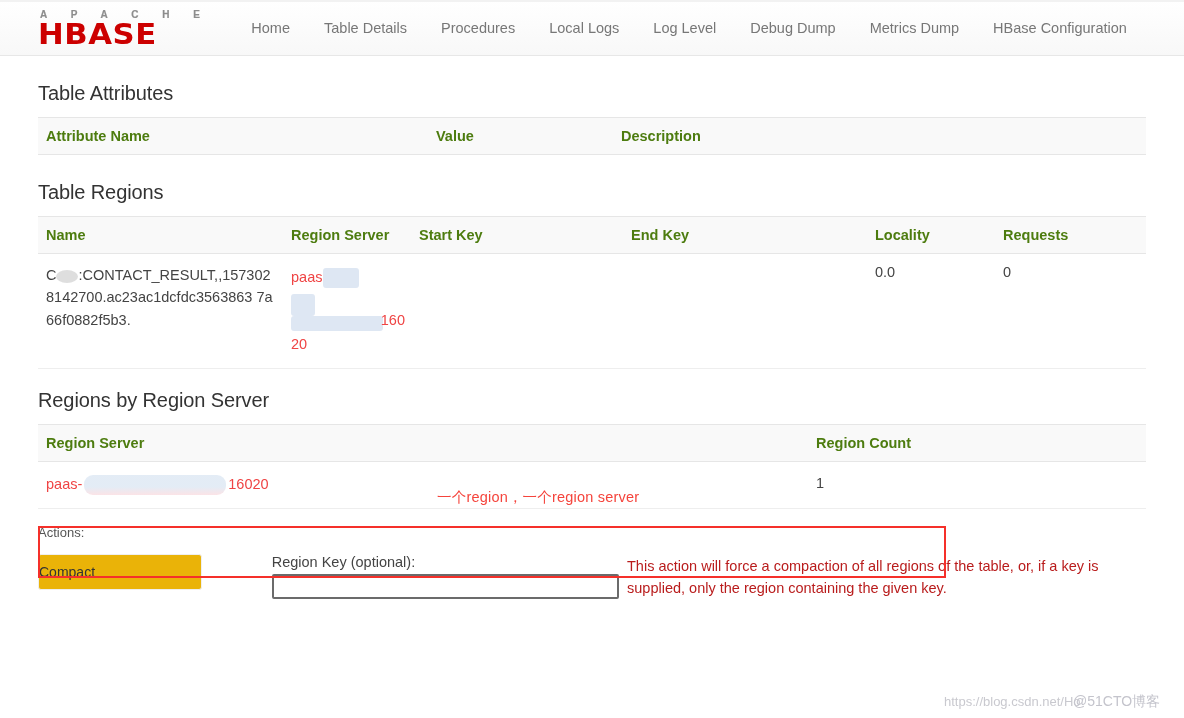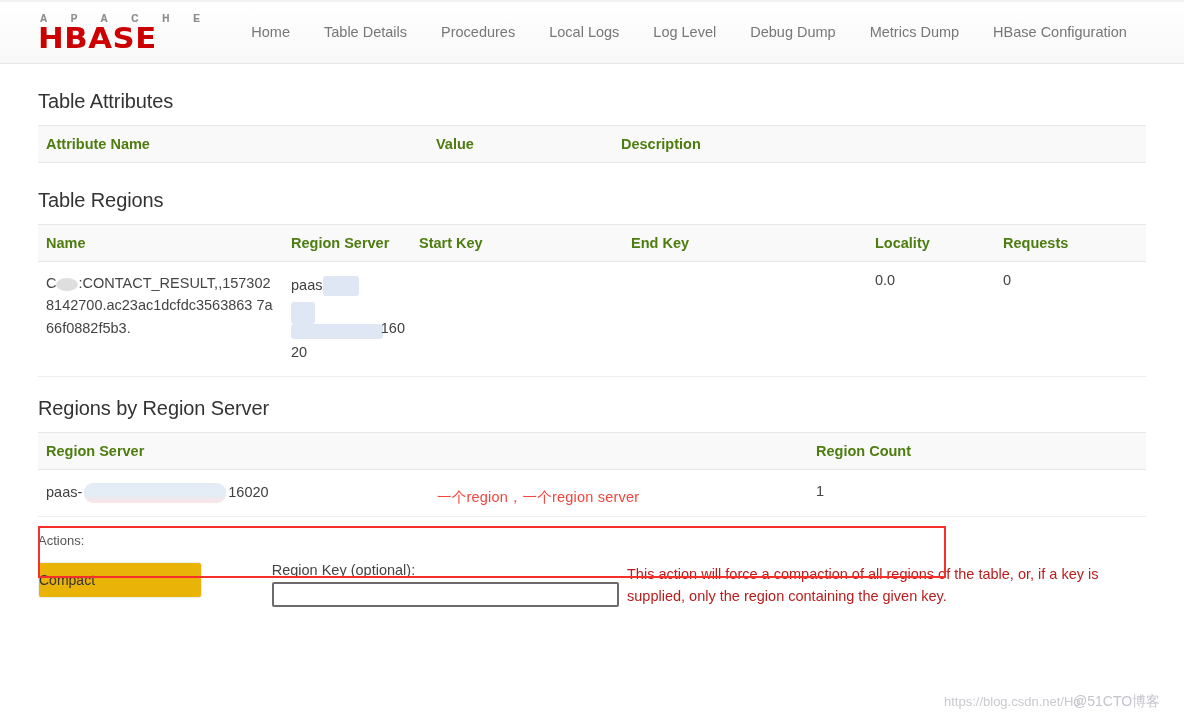--- a/index.html
+++ b/index.html
@@ -13,21 +13,21 @@
     height: 718px;
     font-family: "Liberation Sans", sans-serif;
     font-size: 14px;
     color: #333333;
     position: relative;
     overflow: hidden;
   }
 
   
   .navbar {
-    height: 64px;
+    height: 56px;
     background: linear-gradient(to bottom, #ffffff 0%, #f8f8f8 100%);
     border-bottom: 1px solid #e7e7e7;
     box-sizing: border-box;
     display: flex;
     align-items: center;
     padding-left: 38px;
     position: relative;
   }
   .navbar::before {
     content: "";
@@ -122,21 +122,21 @@
     padding: 10px 8px;
     color: #444444;
     vertical-align: top;
     border-bottom: 1px solid #eeeeee;
     word-break: break-all;
   }
   table.hb tbody tr:nth-child(odd) td { background: #ffffff; }
   table.hb tbody tr:nth-child(even) td { background: #f9f9f9; }
 
   a.rs-link {
-    color: #404040;
+    color: #ef4444;
     text-decoration: none;
     word-break: break-all;
   }
 
   
   .redact {
     display: inline-block;
     background: #dce6f2;
     border-radius: 3px;
     vertical-align: middle;
@@ -199,21 +199,21 @@
     border: 1px solid #efefef;
     border-radius: 3px;
     color: #333333;
     font-size: 14px;
     font-family: "Liberation Sans", sans-serif;
     cursor: pointer;
     line-height: 34px;
     text-align: left;
     padding: 0;
   }
-  .key-field { margin-left: 70px; width: 348px; text-decoration: underline; }
+  .key-field { margin-left: 70px; width: 348px; }
   .key-label {
     font-size: 14.5px;
     color: #444444;
     display: block;
     margin-bottom: 4px;
   }
   .key-input {
     width: 100%;
     height: 25px;
     box-sizing: border-box;

